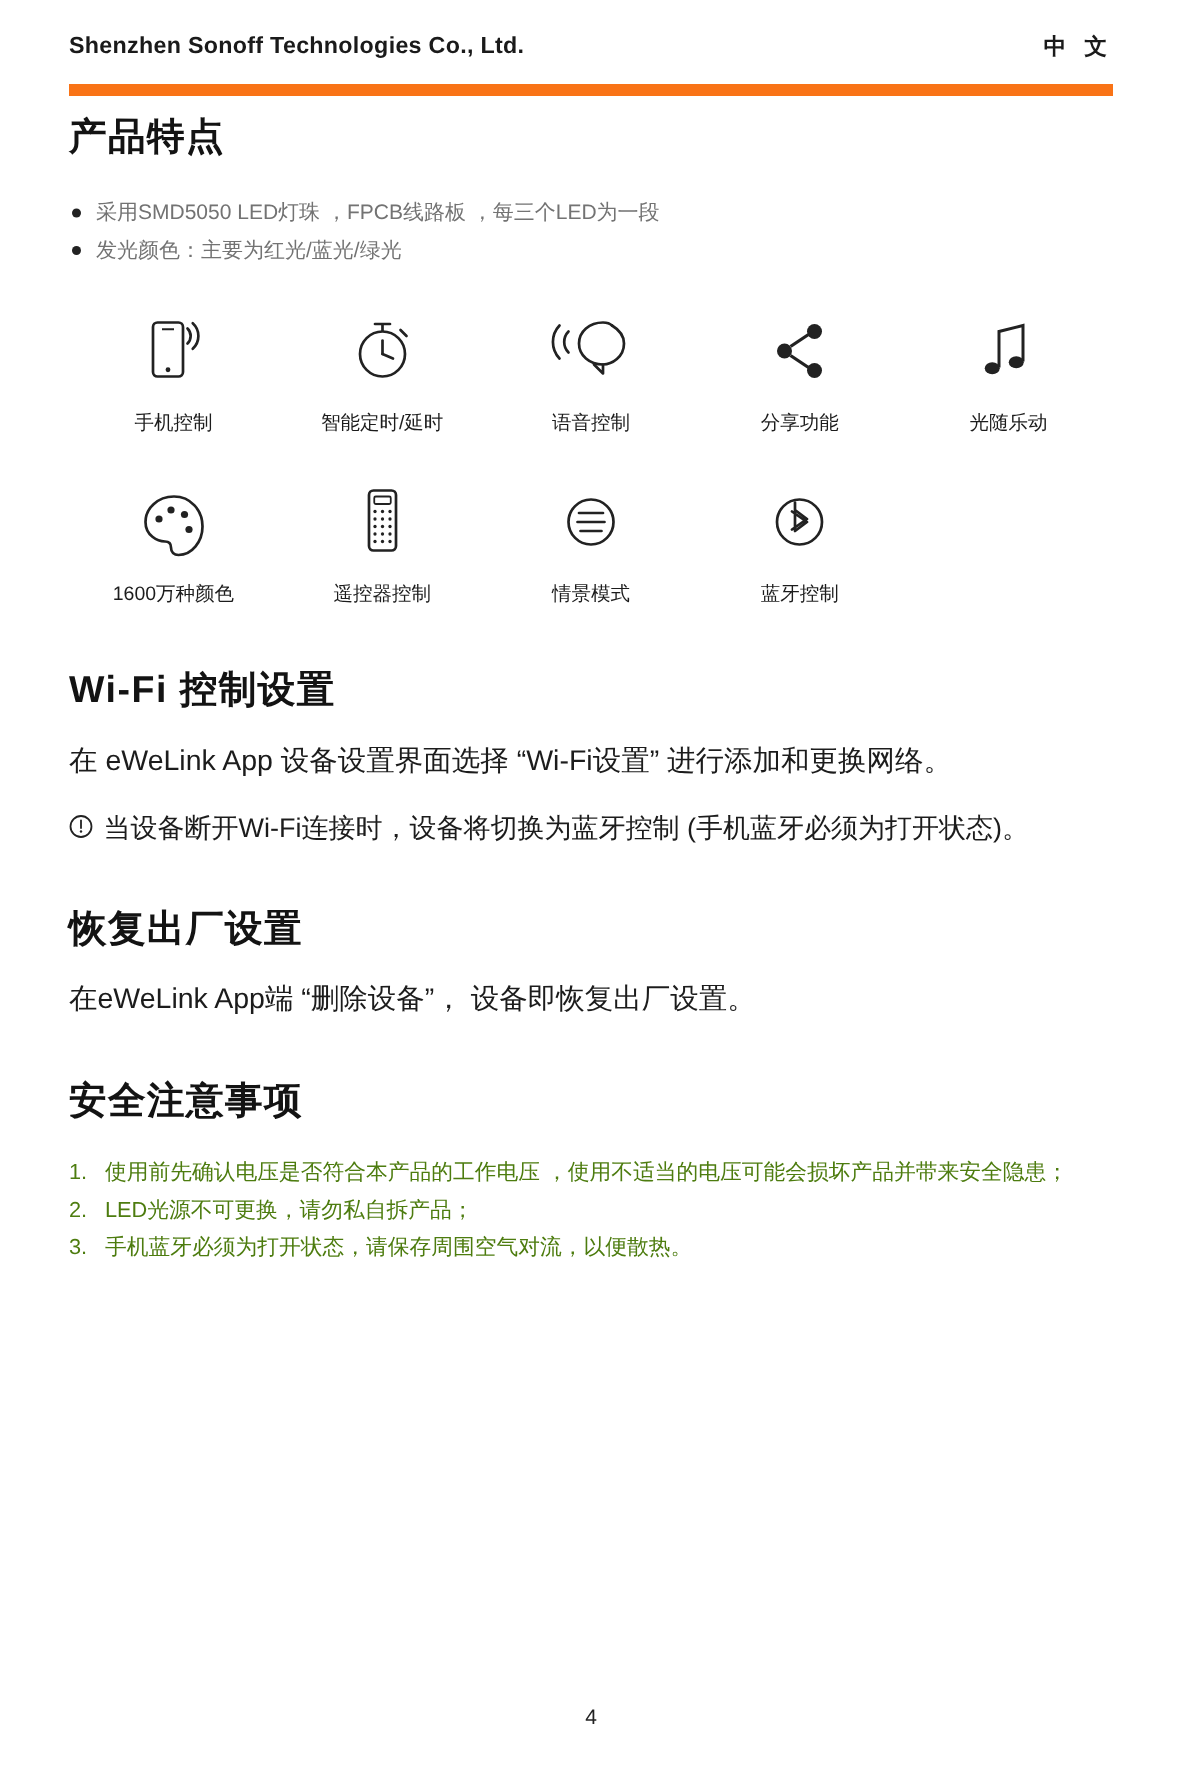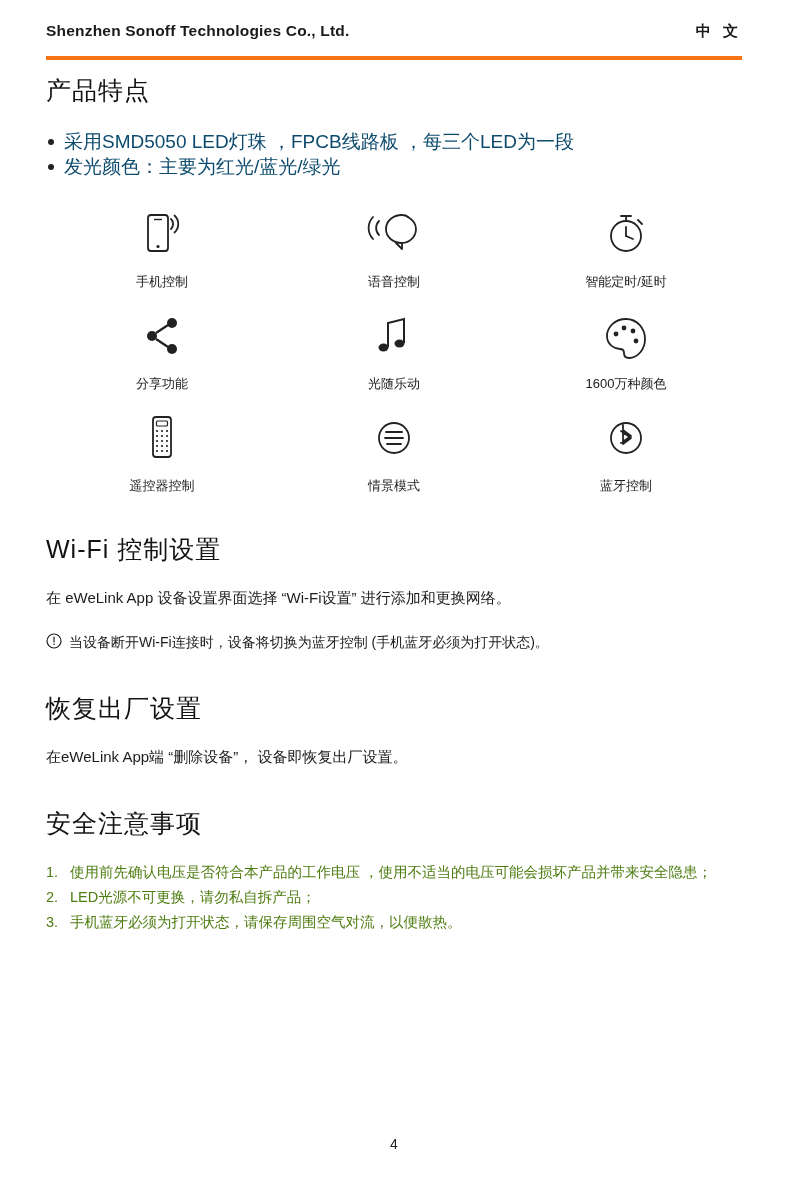--- a/index.html
+++ b/index.html
@@ -26,21 +26,21 @@
   
   .header {
     position: absolute;
     left: 46px;
     right: 46px;
     top: 22px;
     height: 34px;
     display: flex;
     align-items: flex-start;
     justify-content: space-between;
-    border-bottom: 4px solid #f97316;
+    border-bottom: 8px solid #f97316;
   }
   .company {
     font-size: 15.5px;
     font-weight: bold;
     letter-spacing: 0.2px;
     color: #1a1a1a;
     font-family: "Liberation Sans", sans-serif;
   }
   .lang {
     font-size: 15px;
@@ -52,55 +52,55 @@
   
   .content {
     position: absolute;
     left: 46px;
     right: 46px;
     top: 74px;
   }
 
   h2.section {
     font-size: 25px;
-    font-weight: normal;
+    font-weight: bold;
     margin: 0;
     letter-spacing: 1px;
     color: #131313;
   }
 
   ul.bullets {
     list-style: none;
     margin: 22px 0 0 0;
     padding: 0;
   }
   ul.bullets li {
-    font-size: 19px;
+    font-size: 14px;
     line-height: 25px;
-    color: #0c4a6e;
+    color: #737373;
     position: relative;
     padding-left: 18px;
   }
   ul.bullets li:before {
     content: "";
     position: absolute;
     left: 2px;
     top: 10px;
     width: 6px;
     height: 6px;
     border-radius: 50%;
     background: #222;
   }
 
   
   .features {
     margin-top: 26px;
     display: grid;
-    grid-template-columns: repeat(3, 1fr);
-    row-gap: 16px;
+    grid-template-columns: repeat(5, 1fr);
+    row-gap: 28px;
   }
   .feature {
     display: flex;
     flex-direction: column;
     align-items: center;
   }
   .feature .ico {
     height: 56px;
     display: flex;
     align-items: center;
@@ -112,31 +112,31 @@
     color: #1c1c1c;
     text-align: center;
     white-space: nowrap;
   }
 
   
   .sec-block { margin-top: 38px; }
   .sec-block h2 { margin-bottom: 0; }
 
   p.body {
-    font-size: 15px;
+    font-size: 19px;
     line-height: 24px;
     color: #1c1c1c;
     margin: 20px 0 0 0;
   }
 
   .note {
     margin-top: 20px;
     display: flex;
     align-items: flex-start;
-    font-size: 14px;
+    font-size: 18px;
     line-height: 24px;
     color: #1c1c1c;
   }
   .note .warn-ico {
     flex: 0 0 auto;
     margin-right: 7px;
     margin-top: 3px;
   }
 
   ol.safety {
@@ -203,42 +203,42 @@
             <line x1="20" y1="12.5" x2="28" y2="12.5" stroke="#222" stroke-width="1.4"></line>
             <path d="M37 12 a7 7 0 0 1 0 10" fill="none" stroke="#222" stroke-width="1.8" stroke-linecap="round"></path>
             <path d="M40.5 8.5 a11.5 11.5 0 0 1 0 17" fill="none" stroke="#222" stroke-width="1.8" stroke-linecap="round"></path>
           </svg>
         </span>
         <span class="cap">手机控制</span>
       </div>
 
       <div class="feature">
         <span class="ico">
-          <svg width="66" height="52" viewBox="0 0 66 52">
-            <path d="M41 36 c-9 0 -16 -6 -16 -14 c0 -8 7 -14 16 -14 c3 0 5 1 6 2" fill="none" stroke="#222" stroke-width="1.8" stroke-linecap="round"></path>
-            <path d="M47 10 c5 3 8 7 8 12 c0 9 -8 14 -14 14 l0 6 l-6 -6" fill="none" stroke="#222" stroke-width="1.8" stroke-linejoin="round" stroke-linecap="round"></path>
-            <path d="M18 14 a10 10 0 0 0 0 14" fill="none" stroke="#222" stroke-width="1.8" stroke-linecap="round"></path>
-            <path d="M12 10 a16 16 0 0 0 0 22" fill="none" stroke="#222" stroke-width="1.8" stroke-linecap="round"></path>
-          </svg>
-        </span>
-        <span class="cap">语音控制</span>
-      </div>
-
-      <div class="feature">
-        <span class="ico">
           <svg width="56" height="52" viewBox="0 0 56 52">
             <circle cx="28" cy="29" r="15" fill="none" stroke="#222" stroke-width="1.8"></circle>
             <line x1="28" y1="29" x2="28" y2="20" stroke="#222" stroke-width="1.8" stroke-linecap="round"></line>
             <line x1="28" y1="29" x2="35" y2="32" stroke="#222" stroke-width="1.8" stroke-linecap="round"></line>
             <line x1="23" y1="9" x2="33" y2="9" stroke="#222" stroke-width="1.8" stroke-linecap="round"></line>
             <line x1="28" y1="9" x2="28" y2="14" stroke="#222" stroke-width="1.8"></line>
             <line x1="40" y1="13" x2="44" y2="17" stroke="#222" stroke-width="1.8" stroke-linecap="round"></line>
           </svg>
         </span>
         <span class="cap">智能定时/延时</span>
+      </div>
+
+      <div class="feature">
+        <span class="ico">
+          <svg width="66" height="52" viewBox="0 0 66 52">
+            <path d="M41 36 c-9 0 -16 -6 -16 -14 c0 -8 7 -14 16 -14 c3 0 5 1 6 2" fill="none" stroke="#222" stroke-width="1.8" stroke-linecap="round"></path>
+            <path d="M47 10 c5 3 8 7 8 12 c0 9 -8 14 -14 14 l0 6 l-6 -6" fill="none" stroke="#222" stroke-width="1.8" stroke-linejoin="round" stroke-linecap="round"></path>
+            <path d="M18 14 a10 10 0 0 0 0 14" fill="none" stroke="#222" stroke-width="1.8" stroke-linecap="round"></path>
+            <path d="M12 10 a16 16 0 0 0 0 22" fill="none" stroke="#222" stroke-width="1.8" stroke-linecap="round"></path>
+          </svg>
+        </span>
+        <span class="cap">语音控制</span>
       </div>
 
       <div class="feature">
         <span class="ico">
           <svg width="56" height="52" viewBox="0 0 56 52">
             <circle cx="38" cy="14" r="5" fill="#222"></circle>
             <circle cx="38" cy="40" r="5" fill="#222"></circle>
             <circle cx="18" cy="27" r="5" fill="#222"></circle>
             <line x1="22" y1="24" x2="34" y2="16" stroke="#222" stroke-width="2.2"></line>
             <line x1="22" y1="30" x2="34" y2="38" stroke="#222" stroke-width="2.2"></line>

